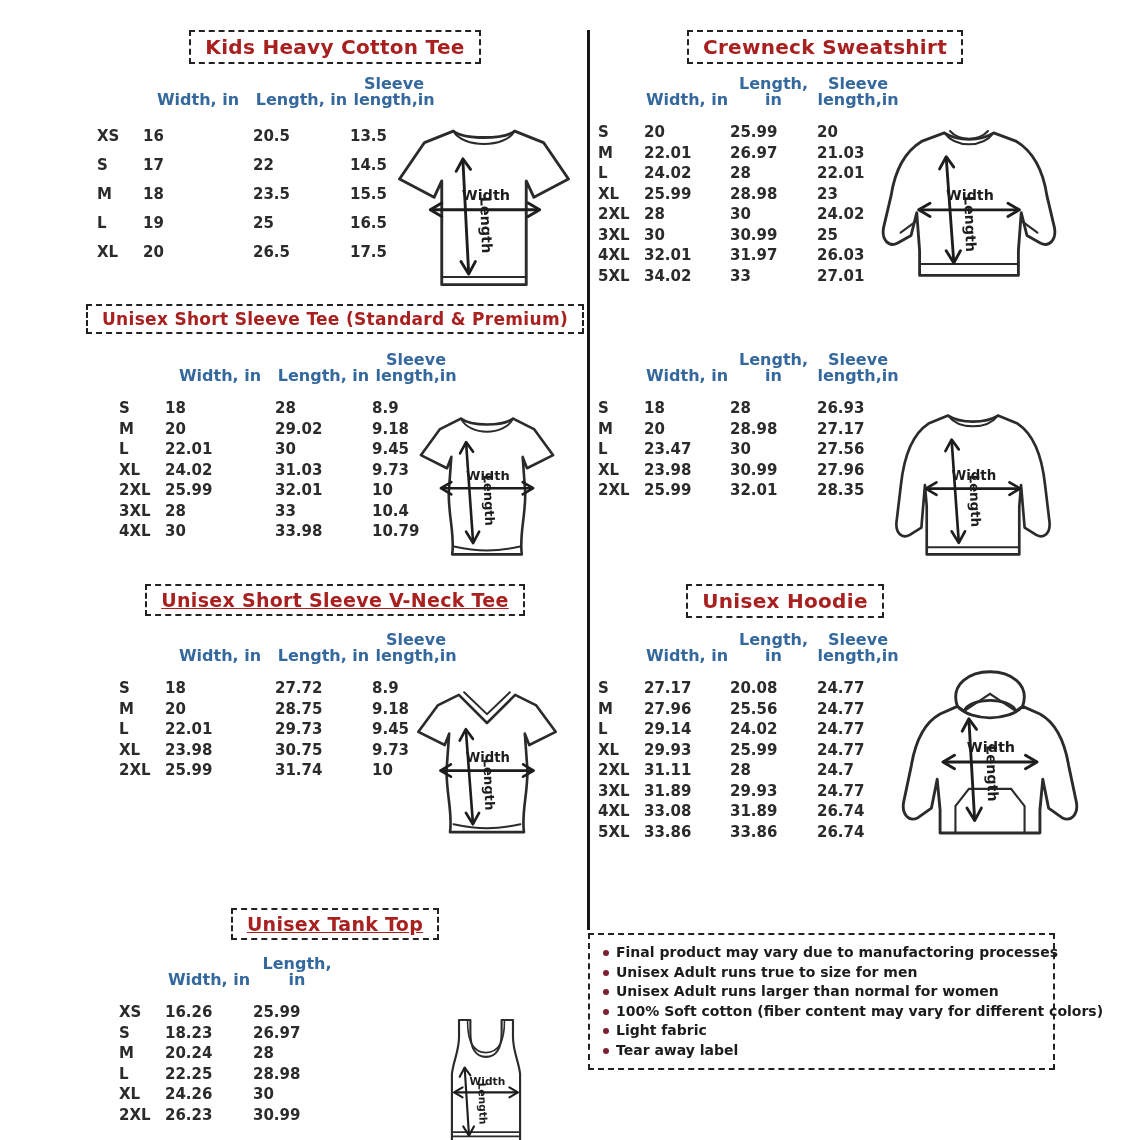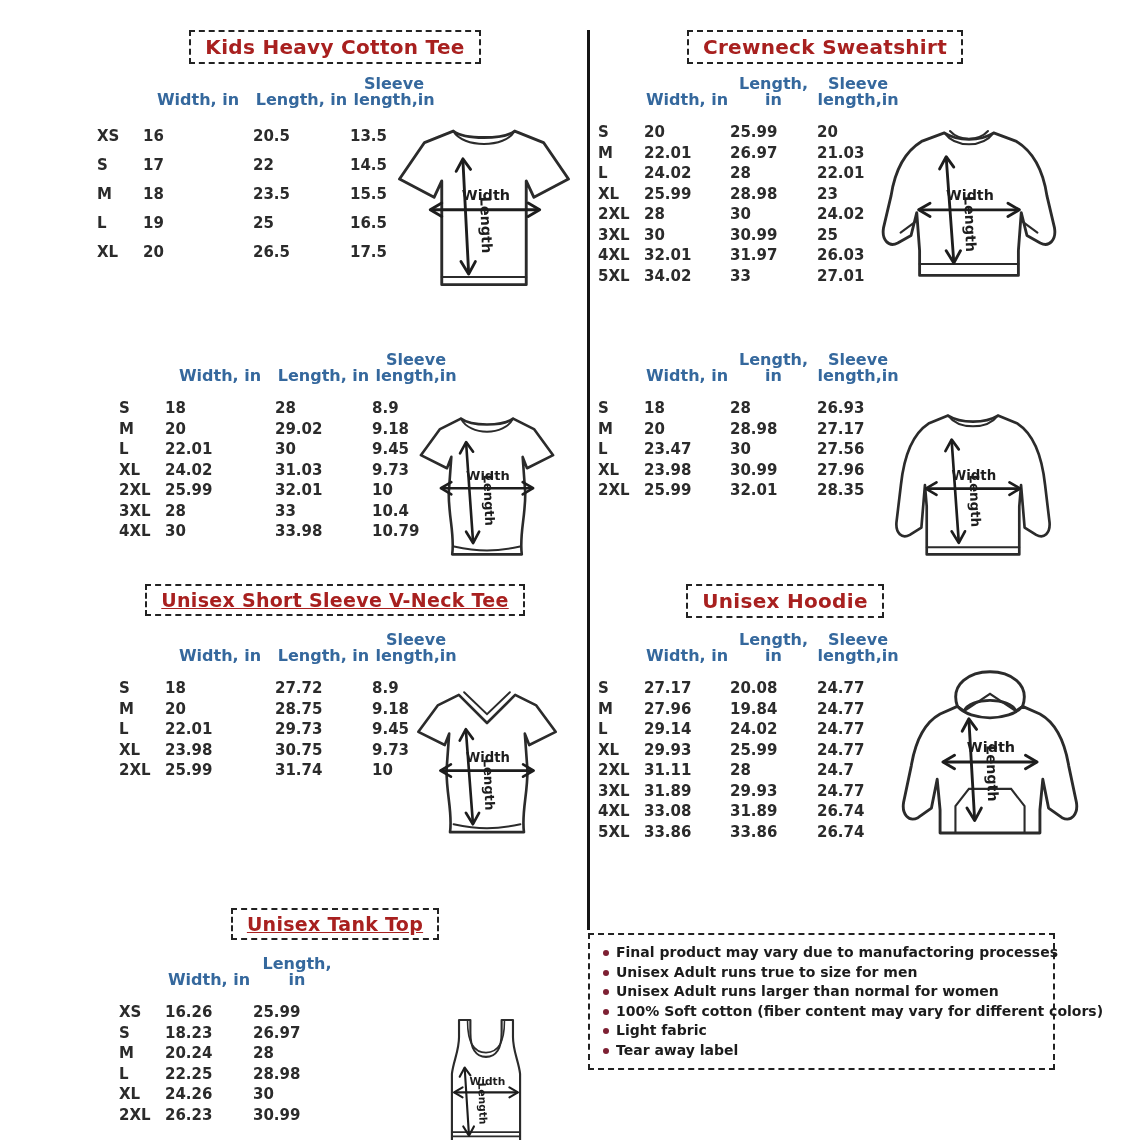--- a/index.html
+++ b/index.html
@@ -221,20 +221,25 @@
       <g class="g-arrow">
         <path d="M76,48 L84,158"></path>
           <path d="M69,60 L76,47 L84,58"></path>
           <path d="M76,146 L84,159 L91,146"></path>
       </g>
       <text class="g-label" transform="rotate(88 96 118)" x="96" y="118" text-anchor="middle">Length</text>
     </svg>
   </div>
 
   <div class="section" style="left:85px;top:304px;width:500px;height:278px;">
+    <div class="title-row">
+      <div class="title-box f17">
+        <span>Unisex Short Sleeve Tee (Standard &amp; Premium)</span>
+      </div>
+    </div>
     <table class="size-table" style="left:34px;top:48px;">
         <thead>
           <tr>
             <th></th>
             <th>Width, in</th>
             <th>Length, in</th>
             <th>Sleeve length,in</th>
           </tr>
         </thead>
         <tbody>
@@ -448,21 +453,21 @@
         <tbody>
           <tr>
             <th>S</th>
             <td>27.17</td>
             <td>20.08</td>
             <td>24.77</td>
           </tr>
           <tr>
             <th>M</th>
             <td>27.96</td>
-            <td>19.84</td>
+            <td>25.56</td>
             <td>24.77</td>
           </tr>
           <tr>
             <th>L</th>
             <td>29.14</td>
             <td>24.02</td>
             <td>24.77</td>
           </tr>
           <tr>
             <th>XL</th>

